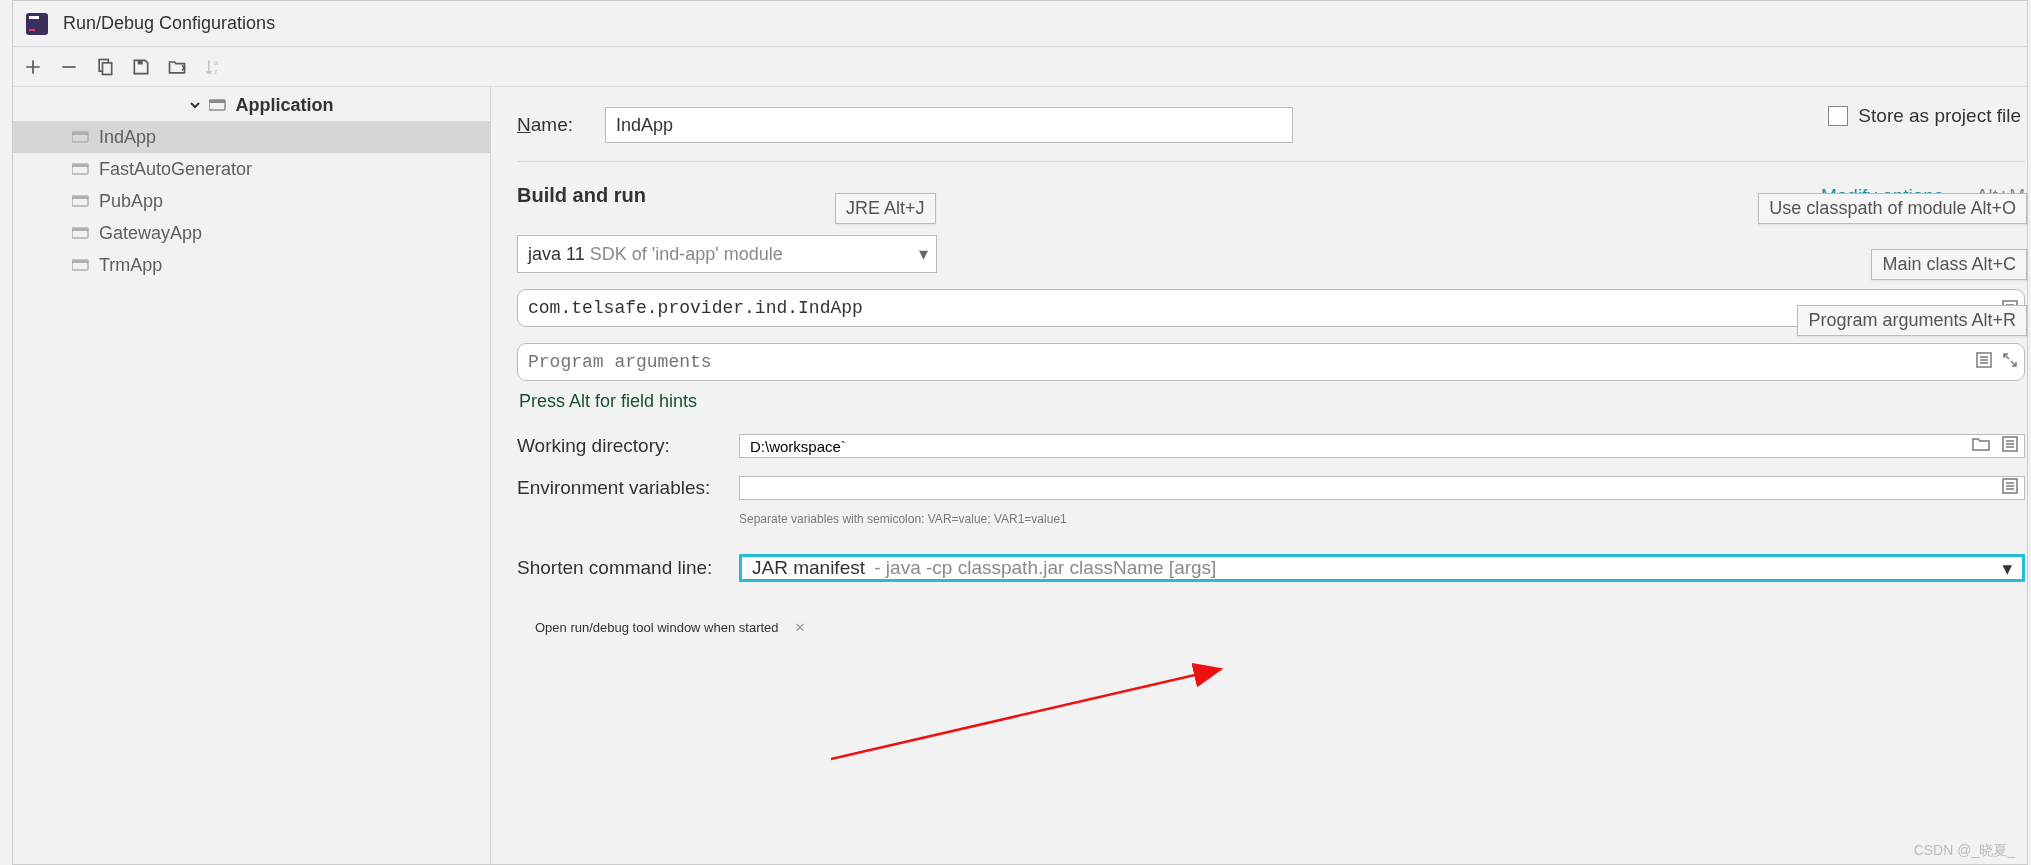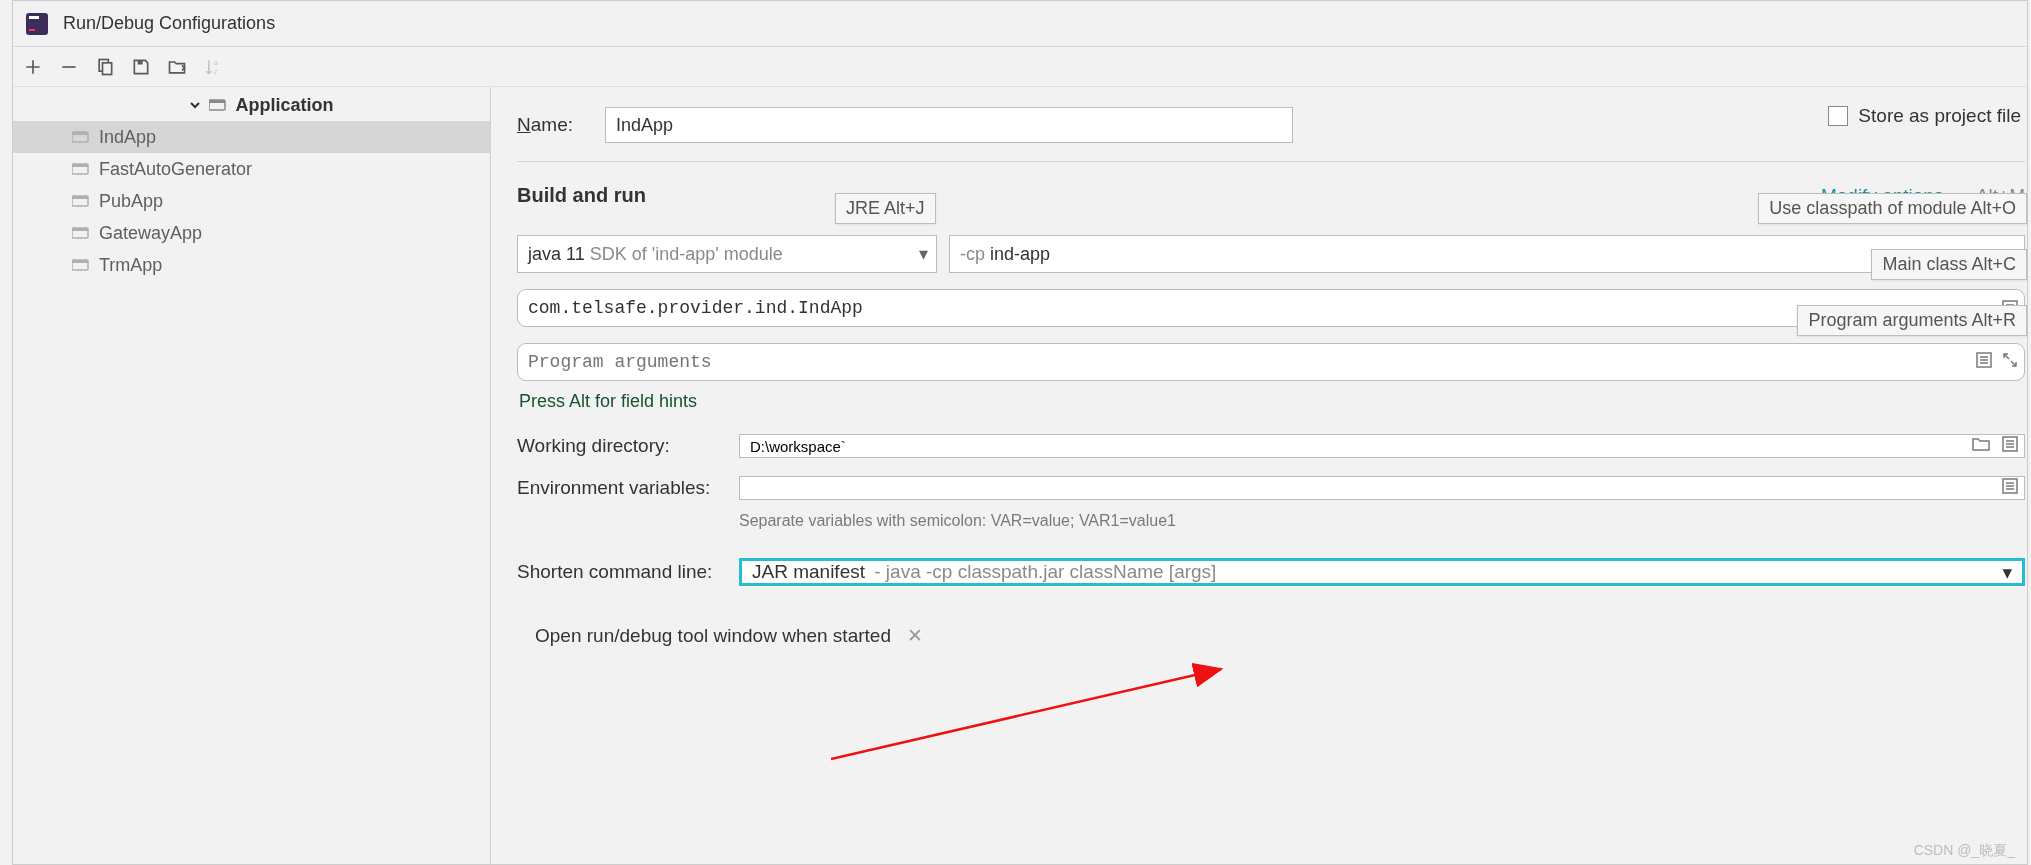--- a/index.html
+++ b/index.html
@@ -55,26 +55,26 @@
   .ghost { color: #9a9a9a; }
 
   .hint-text { color: #14532d; font-size: 18px; margin: 10px 0 22px 2px; }
 
   .field-row { display: flex; align-items: center; margin-bottom: 18px; }
   .field-lbl { width: 222px; font-size: 19px; color: #333; }
   .field-input-wrap { flex: 1; position: relative; margin-right: 2px; }
   .field-input { width: 100%; height: 24px; border: 1px solid #bcbcbc; background: #fff; padding: 0 10px; font-size: 15px; }
   .tail-ic { position: absolute; right: 6px; top: 50%; transform: translateY(-50%); display: flex; gap: 10px; color: #7a7a7a; }
 
-  .env-hint { color: #7a7a7a; font-size: 16px; margin: -6px 0 28px 222px; }
+  .env-hint { color: #7a7a7a; font-size: 12px; margin: -6px 0 28px 222px; }
 
   .shorten-select { flex: 1; height: 28px; border: 3px solid #25bcd4; background: #fff; display: flex; align-items: center; justify-content: space-between; padding: 0 10px; font-size: 19px; margin-right: 2px; cursor: pointer; }
   .shorten-select .sub { color: #8a8a8a; margin-left: 4px; }
 
-  .open-row { display: flex; align-items: center; gap: 10px; margin-top: 38px; font-size: 19px; color: #333; padding-left: 18px; }
+  .open-row { display: flex; align-items: center; gap: 10px; margin-top: 38px; font-size: 13px; color: #333; padding-left: 18px; }
   .open-row .x { color: #9a9a9a; margin-left: 6px; cursor: pointer; }
 
   .arrow-annot { position: absolute; left: 340px; top: 572px; pointer-events: none; }
 
   .watermark { position: absolute; right: 12px; bottom: 4px; font-size: 14px; color: #bdbdbd; }
 
   .mono { font-family: "Consolas","Courier New",monospace; }
   .gray { color: #8a8a8a; }
 </style>
 </head>
@@ -222,24 +222,20 @@
       </div>
 
       <div class="hintbox" style="left:344px; top:106px;">JRE Alt+J</div>
       <div class="hintbox" style="right:0px; top:106px;">Use classpath of module Alt+O</div>
       <div class="hintbox" style="right:0px; top:162px;">Main class Alt+C</div>
       <div class="hintbox" style="right:0px; top:218px;">Program arguments Alt+R</div>
 
       <div class="build-row1">
         <div class="select jre mono">
           <span><span>java 11 </span><span class="gray">SDK of 'ind-app' module</span></span>
-          <span class="caret">▾</span>
-        </div>
-        <div class="select cp mono">
-          <span><span class="gray">-cp </span><span>ind-app</span></span>
           <span class="caret">▾</span>
         </div>
       </div>
 
       <div class="wide-input" style="margin-top:16px;">
         <input class="input mono inner" value="com.telsafe.provider.ind.IndApp" style="">
         <span class="tail-icons">
           <svg width="18" height="18" viewBox="0 0 18 18">
               <rect x="2" y="2" width="14" height="14" fill="none" stroke="#7a7a7a" stroke-width="1.5"></rect>
               <path d="M5 6h8M5 9h8M5 12h8" stroke="#7a7a7a" stroke-width="1.5"></path>

